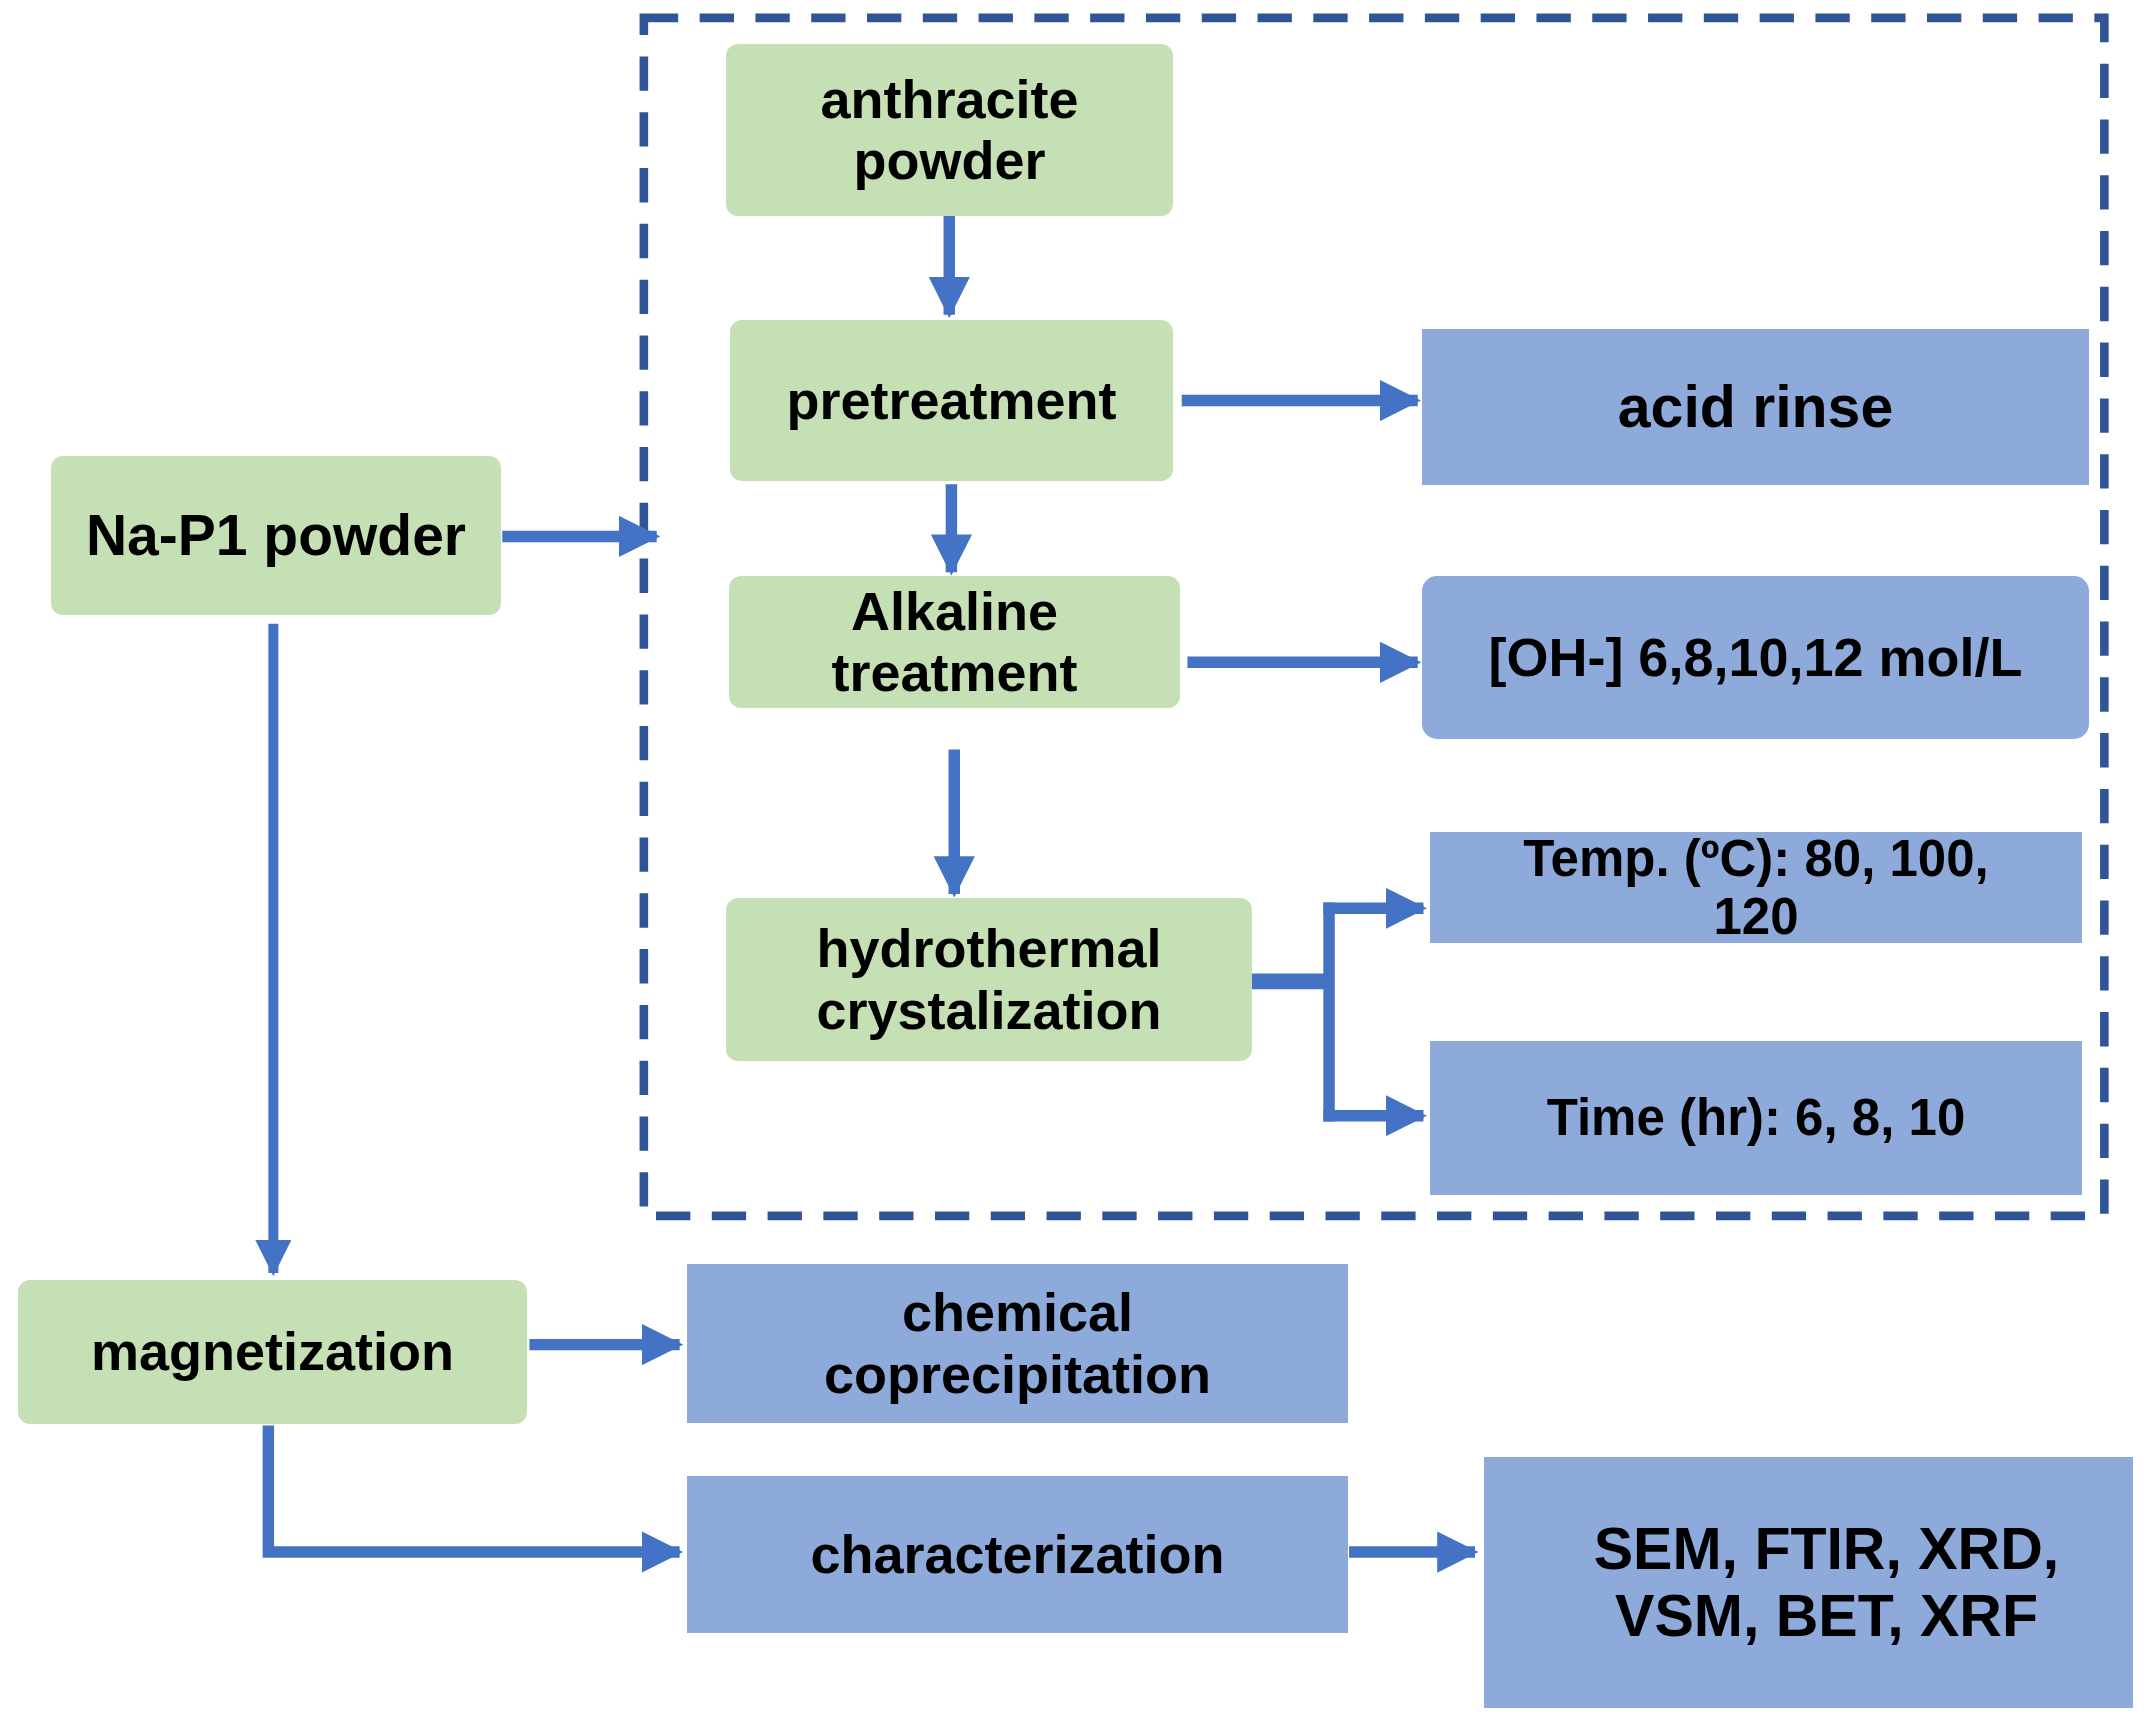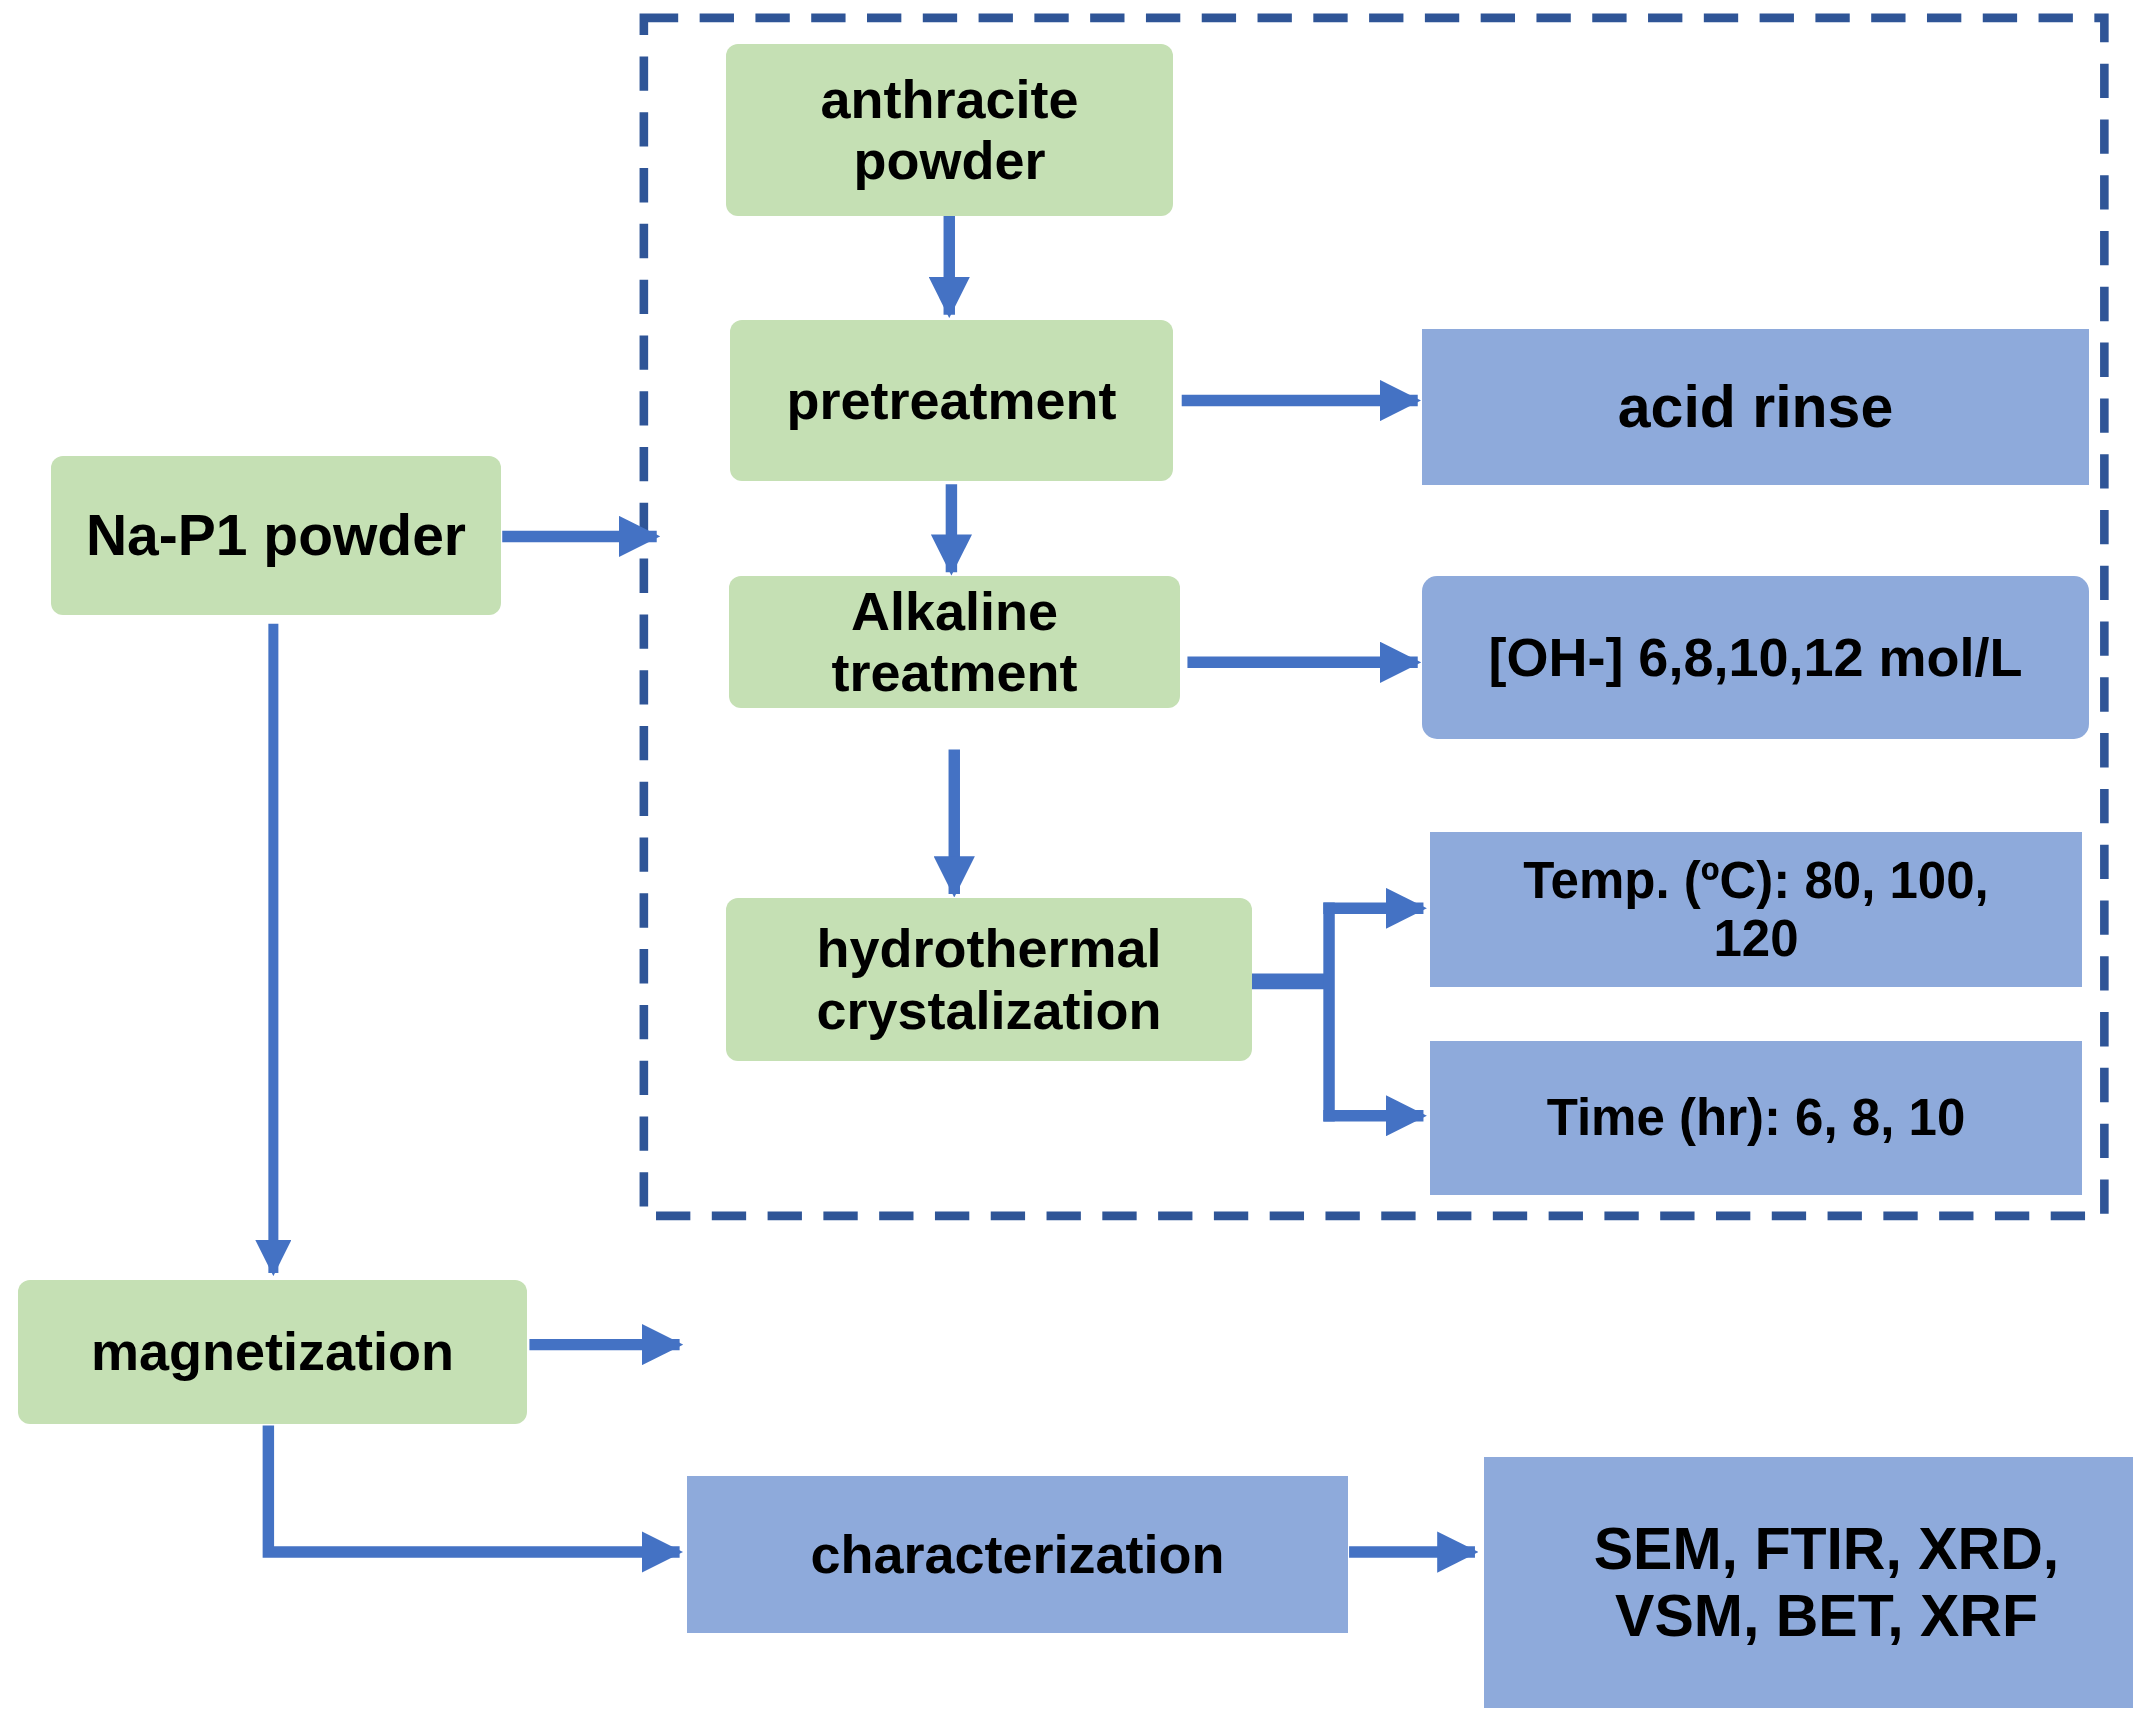--- a/index.html
+++ b/index.html
@@ -25,21 +25,21 @@
   .blue{background:var(--blue-fill,#8eaadb);}
   
   #n-anthracite{left:726px;top:44px;width:447px;height:172px;}
   #n-pretreatment{left:730px;top:320px;width:443px;height:161px;}
   #n-alkaline{left:729px;top:576px;width:451px;height:132px;}
   #n-hydrothermal{left:694px;top:898px;width:526px;height:163px;margin-left:32px;}
   #n-nap1{left:51px;top:456px;width:450px;height:159px;font-size:57px;}
   #n-magnetization{left:18px;top:1280px;width:509px;height:144px;}
   #n-acid-rinse{left:1422px;top:329px;width:667px;height:156px;font-size:59px;}
   #n-oh{left:1422px;top:576px;width:667px;height:163px;border-radius:15px;}
-  #n-temp{left:1430px;top:832px;width:652px;height:155px;font-size:51px;}
+  #n-temp{left:1430px;top:832px;width:652px;height:111px;font-size:51px;}
   #n-time{left:1430px;top:1041px;width:652px;height:154px;font-size:51px;}
   #n-chemical{left:687px;top:1264px;width:661px;height:159px;}
   #n-characterization{left:687px;top:1476px;width:661px;height:157px;}
   #n-instruments{left:1484px;top:1457px;width:649px;height:251px;font-size:59px;padding-left:36px;}
   
   #connectors{position:absolute;left:0;top:0;pointer-events:none;}
   .arrow-line{stroke:var(--arrow,#4472c4);fill:none;}
   .w16{stroke-width:16px;}
   .w22{stroke-width:22px;}
   .w14{stroke-width:14px;}
@@ -111,20 +111,24 @@
   <div class="node blue" id="n-oh">
     <span>[OH-] 6,8,10,12 mol/L</span>
   </div>
   <div class="node blue" id="n-temp">
     <span>Temp. (ºC): 80, 100,
 120</span>
   </div>
   <div class="node blue" id="n-time">
     <span>Time (hr): 6, 8, 10</span>
   </div>
+  <div class="node blue" id="n-chemical">
+    <span>chemical
+coprecipitation</span>
+  </div>
   <div class="node blue" id="n-characterization">
     <span>characterization</span>
   </div>
   <div class="node blue" id="n-instruments">
     <span>SEM, FTIR, XRD,
 VSM, BET, XRF</span>
   </div>
 
 </div>
 

